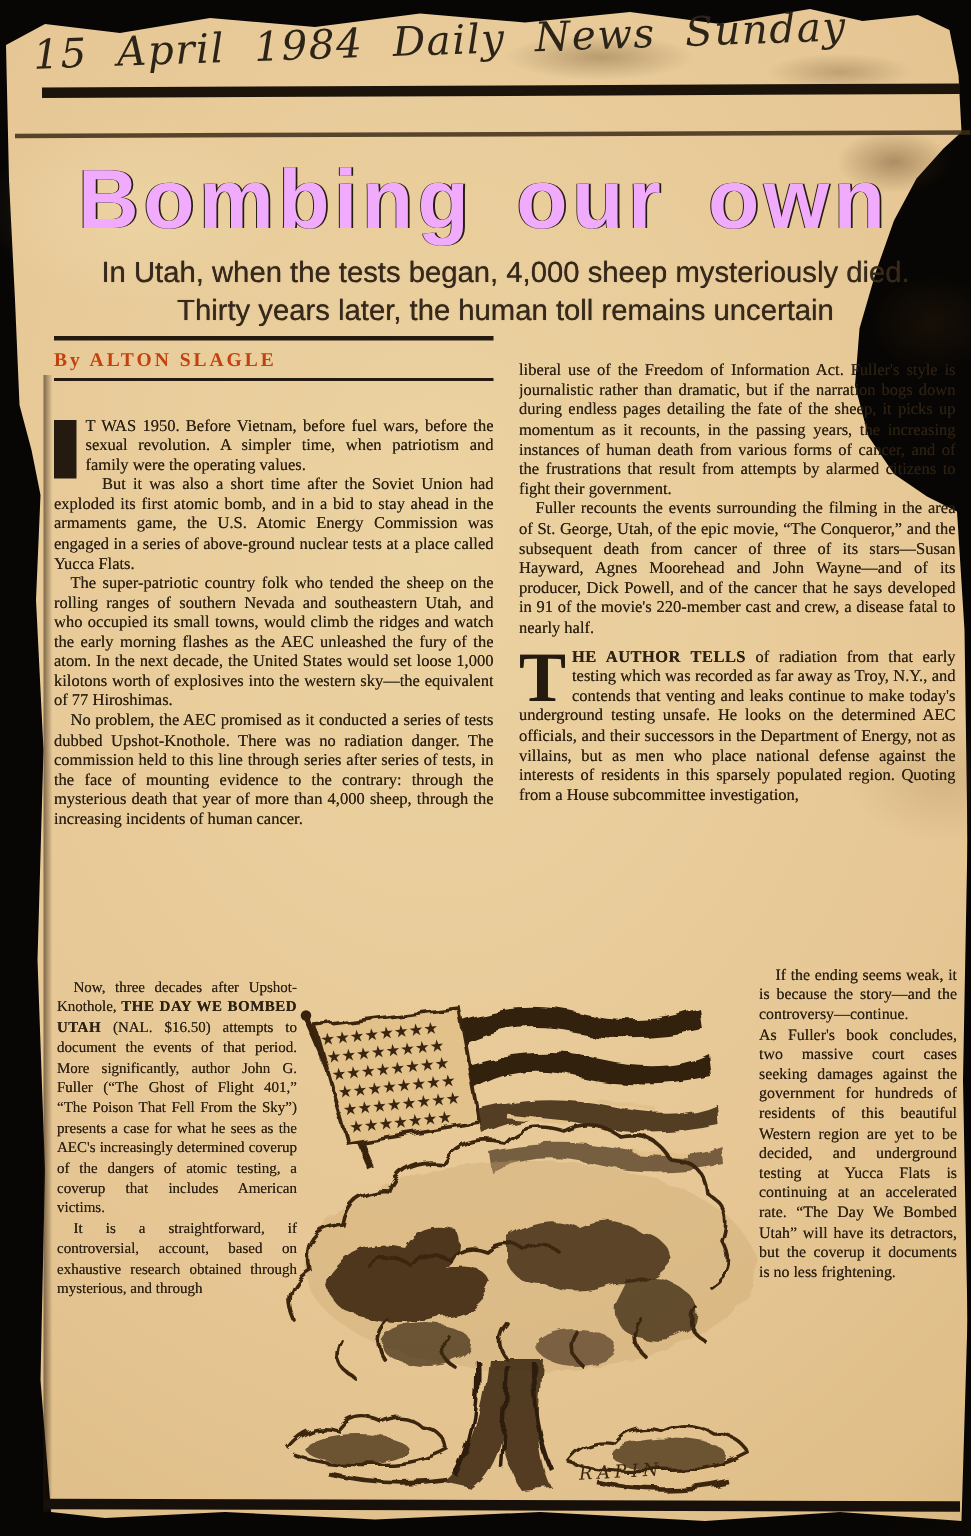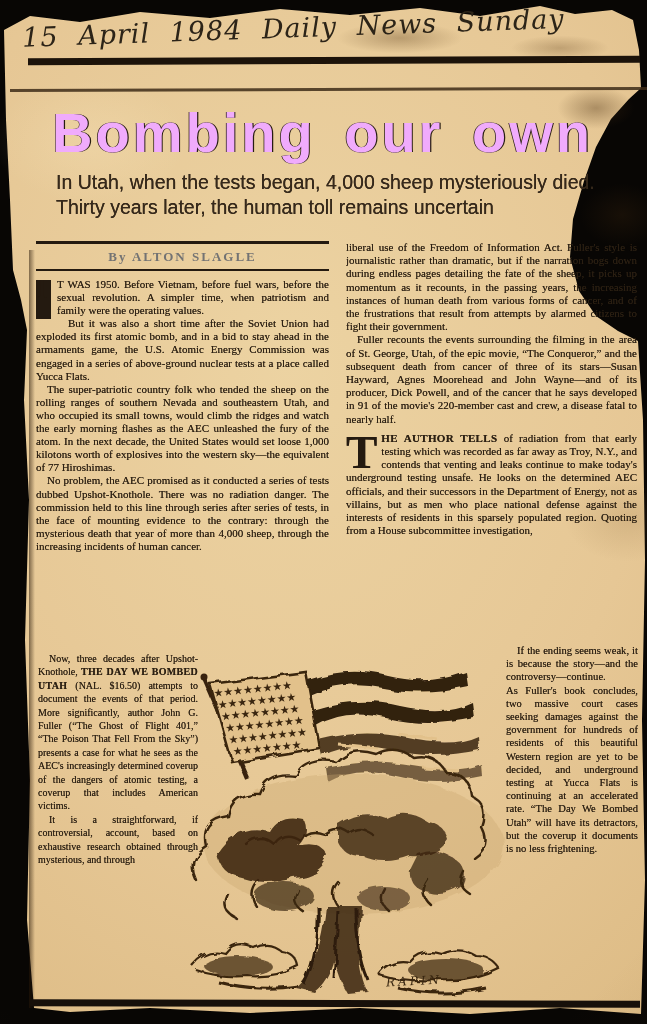--- a/index.html
+++ b/index.html
@@ -26,23 +26,23 @@
   
   .handwriting{position:absolute;left:22px;top:12px;width:560px;
     font-family:"DejaVu Serif",serif;font-style:italic;font-size:27px;color:#2c2418;
     transform:rotate(-2deg);letter-spacing:1px;word-spacing:10px;white-space:nowrap;}
   .rule-thick{position:absolute;left:28px;top:57px;width:612px;height:7px;background:#1c130a;transform:rotate(-.25deg);}
   .rule-thin{position:absolute;left:10px;top:88px;width:637px;height:3px;background:#3d2c18;opacity:.85;transform:rotate(-.2deg);}
   .headline{position:absolute;left:52px;top:100px;font-family:"Liberation Sans",sans-serif;
     font-weight:700;font-size:56px;color:#f0abfc;letter-spacing:3px;word-spacing:10px;white-space:nowrap;
     text-shadow:1.2px 0 0 #271d12,-0.6px 0 0 #271d12;}
   .subhead{position:absolute;left:56px;top:170px;width:562px;font-family:"Liberation Sans",sans-serif;
-    font-size:19.5px;line-height:25px;color:#36291b;text-shadow:0 0 .5px #36291b;}
+    font-size:19.5px;line-height:25px;color:#36291b;text-shadow:0 0 .5px #36291b;text-align:center;}
   
-  .byline-box{position:absolute;left:36px;top:241px;width:293px;text-align:center;color:#737373;}
+  .byline-box{position:absolute;left:36px;top:224px;width:293px;color:#c2410c;}
   .byline-rule{height:2.5px;background:#241a10;}
   .byline-text{font-size:13px;font-weight:700;letter-spacing:2px;padding:5px 0 4px 0;}
   
   .col{position:absolute;color:#2c2013;text-align:justify;text-shadow:0 0 .4px rgba(44,32,19,.8);}
   .col p{margin:0;text-indent:11px;}
   .col p.noindent{text-indent:0;}
   #col-left-wide{left:36px;top:278px;width:293px;height:376px;font-size:11px;line-height:13.1px;overflow:hidden;}
   #col-right-wide{left:346px;top:241px;width:291px;height:401px;font-size:11px;line-height:13.2px;overflow:hidden;}
   #col-left-narrow{left:38px;top:652px;width:160px;height:352px;font-size:10px;line-height:13.4px;overflow:hidden;}
   #col-right-narrow{left:506px;top:644px;width:132px;height:358px;font-size:10.6px;line-height:13.2px;overflow:hidden;}

